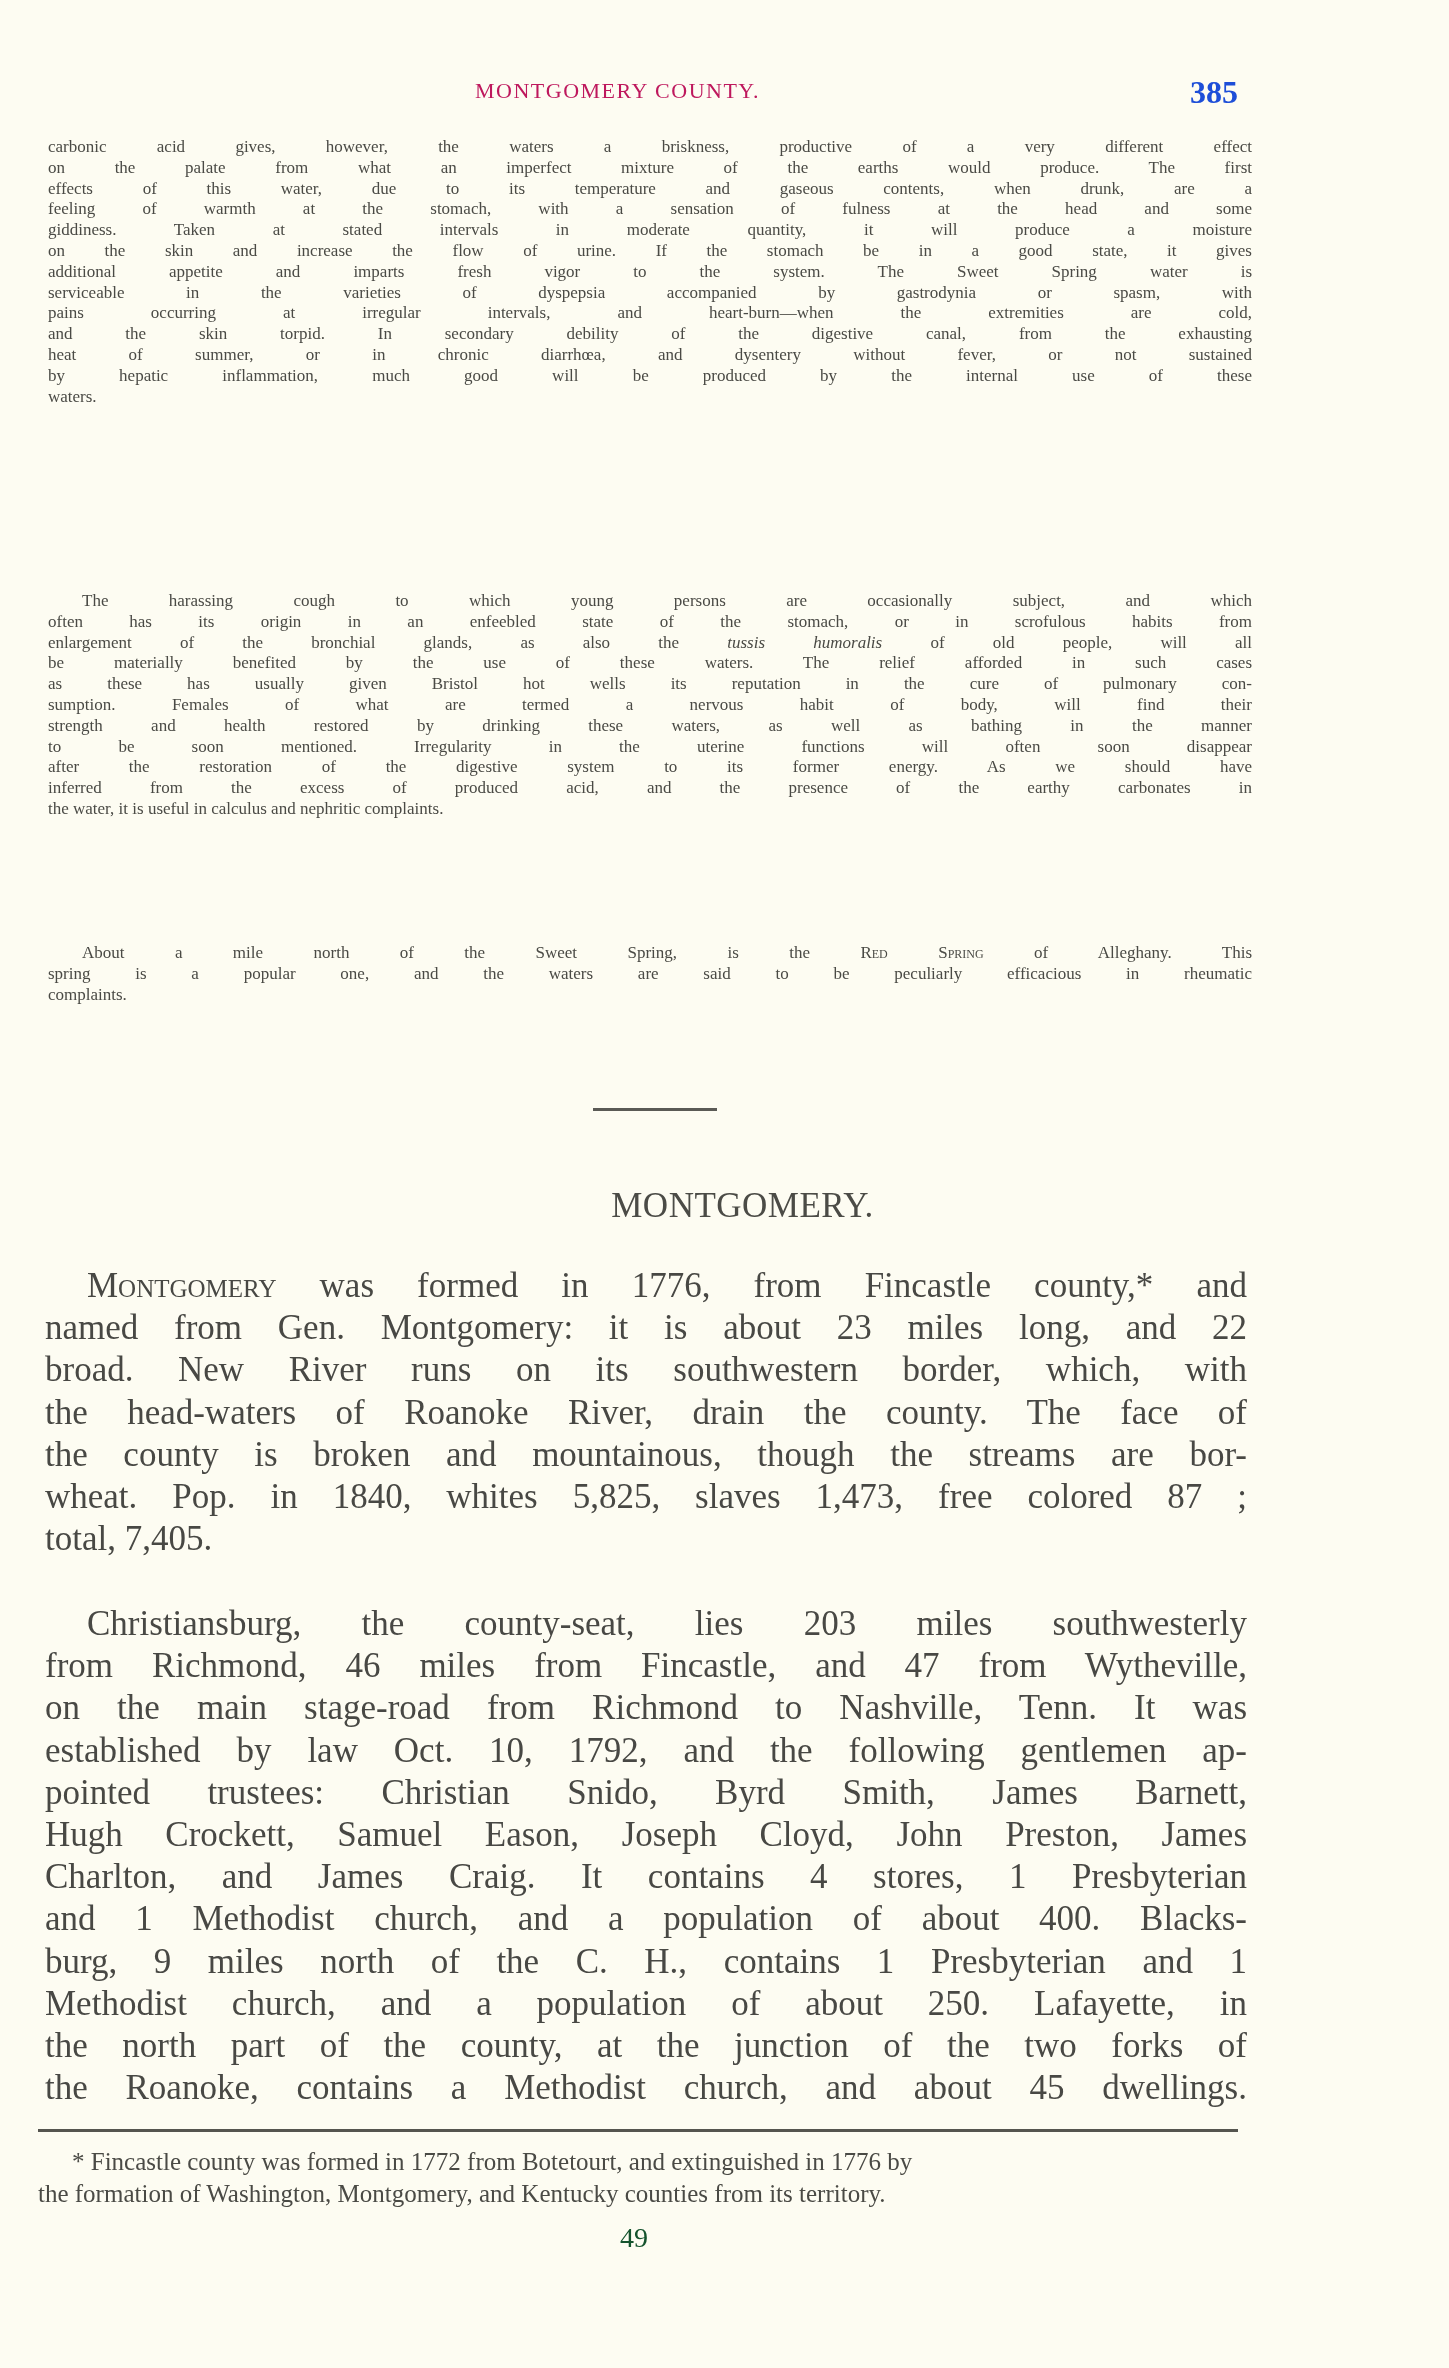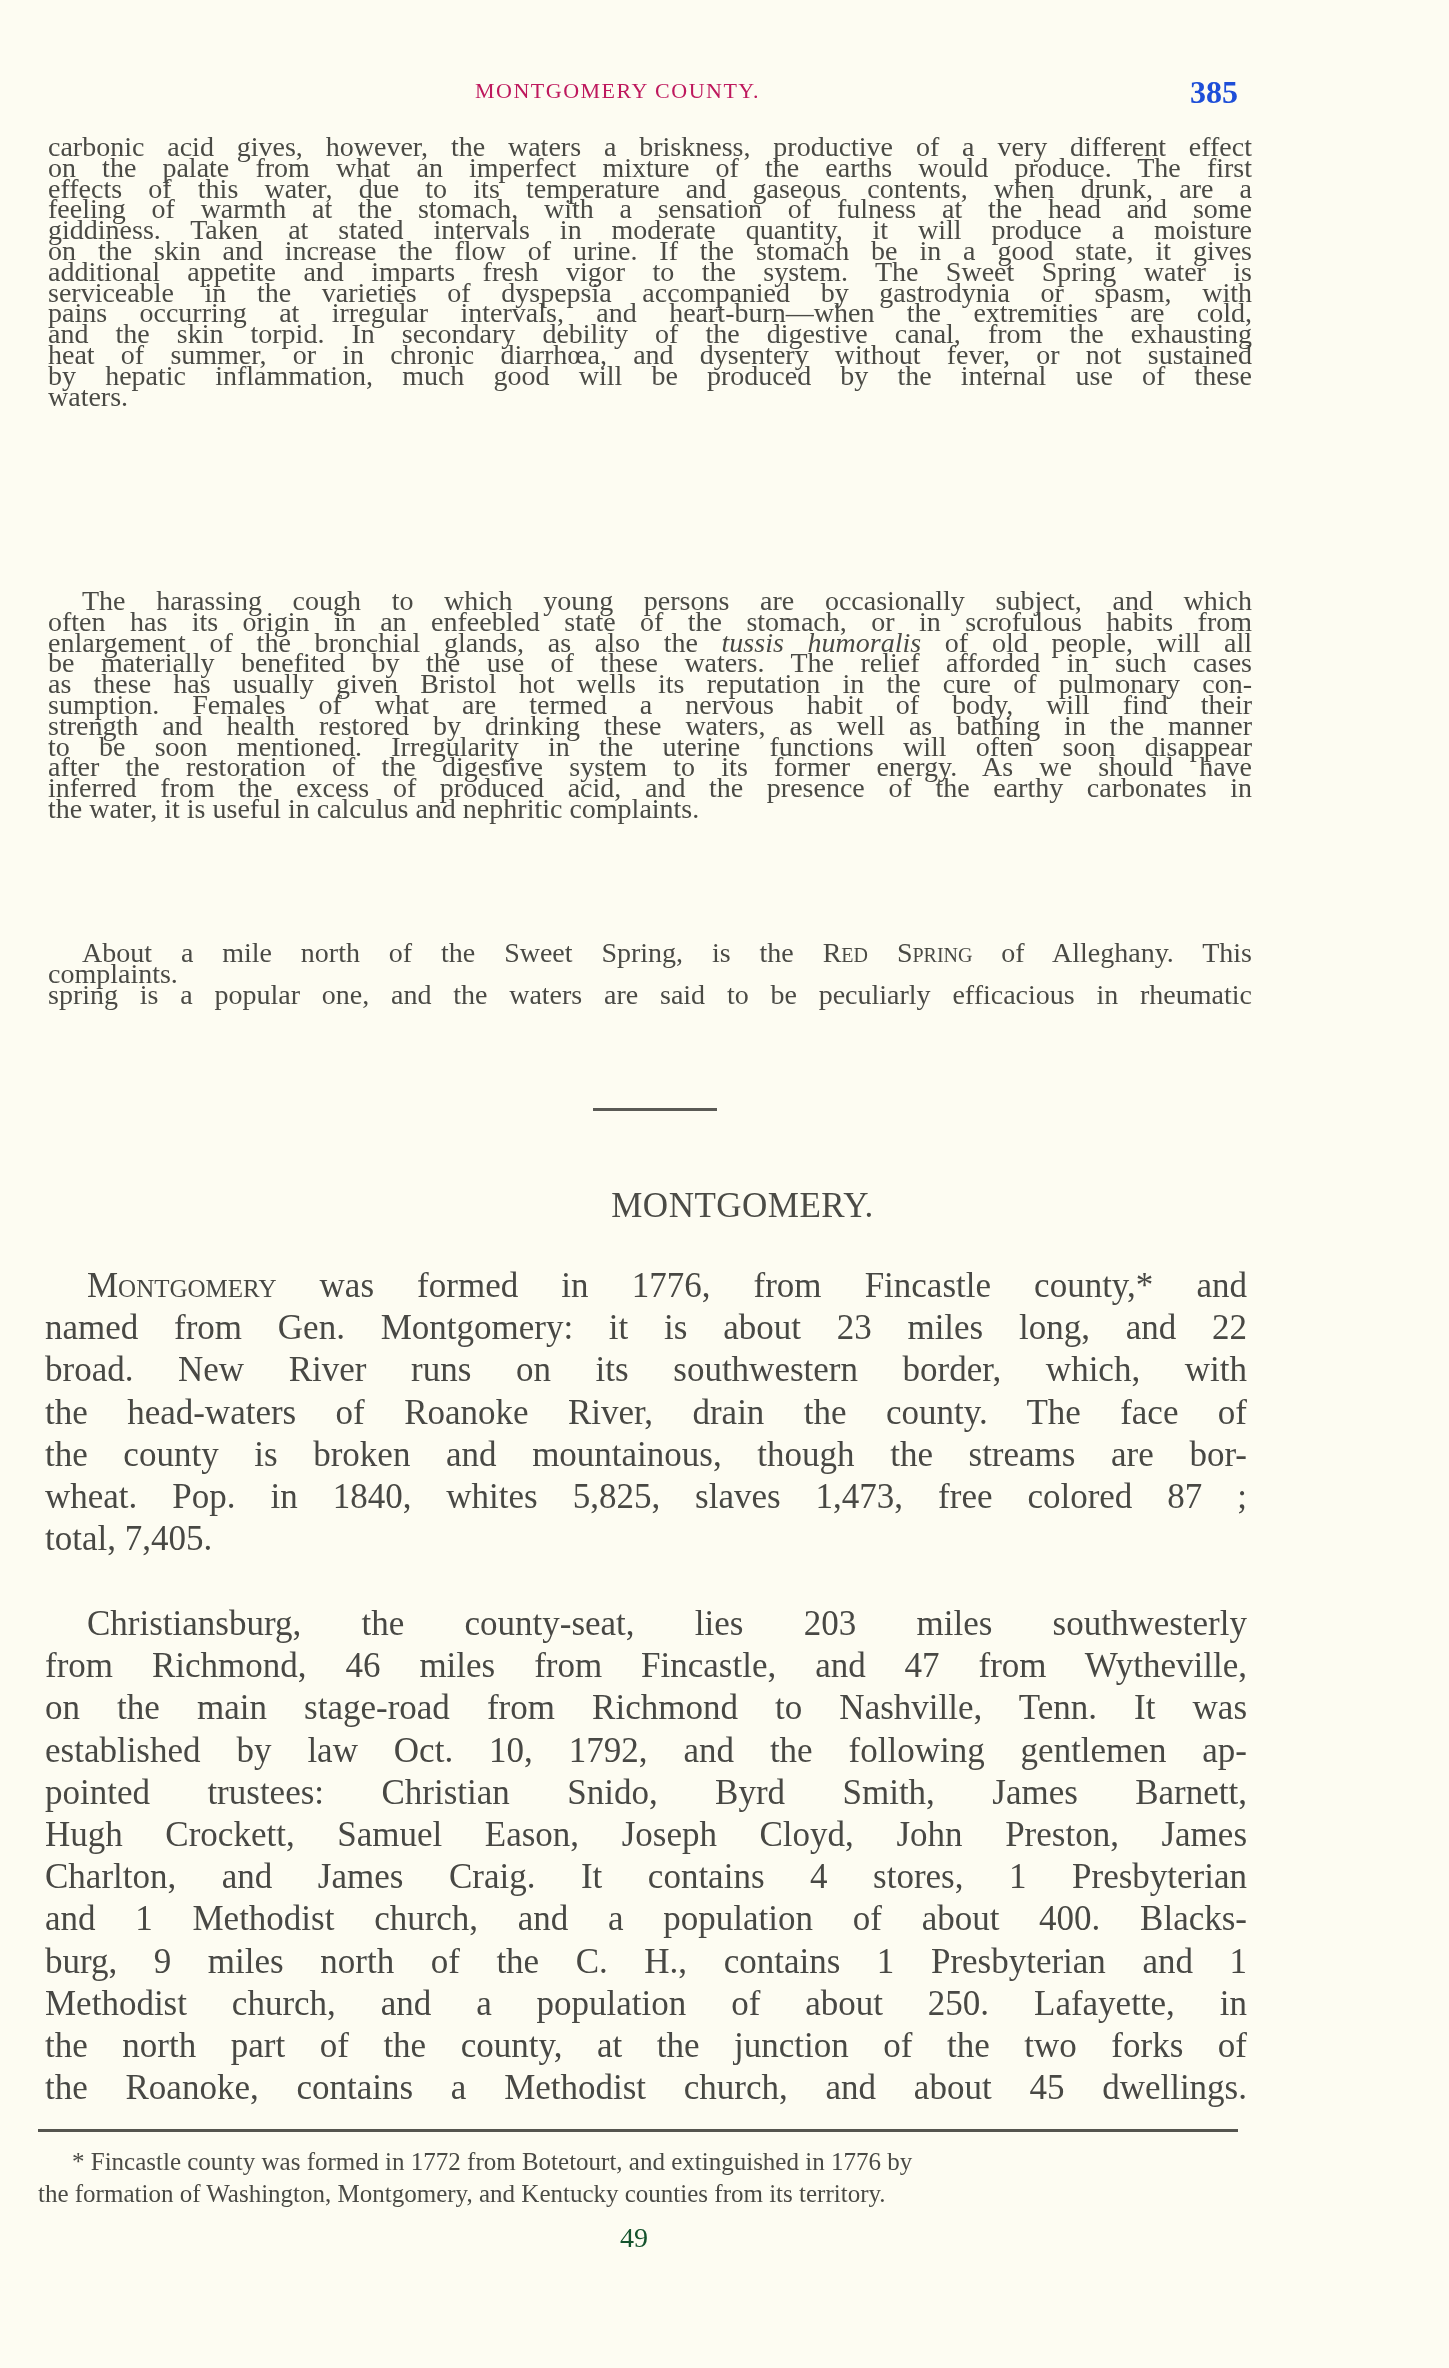--- a/index.html
+++ b/index.html
@@ -18,21 +18,21 @@
   .running-title {
     position: absolute; left: 475px; top: 0;
     font-size: 22px; letter-spacing: 1.5px; color: #be185d;
   }
   .page-number {
     position: absolute; left: 1190px; top: -4px;
     font-size: 32px; font-weight: bold; color: #1d4ed8;
   }
   .small-block {
     position: absolute; left: 48px; width: 1204px;
-    font-size: 28px; line-height: 20.8px; color: #4a4a45;
+    font-size: 17px; line-height: 20.8px; color: #4a4a45;
   }
   .small-block .line {
     display: block; white-space: nowrap; text-align: justify; text-align-last: justify;
     height: 20.8px; transform-origin: left top;
   }
   .small-block .line.last { text-align-last: left; }
   .indent { padding-left: 34px; box-sizing: border-box; }
   .sc { font-variant: small-caps; }
   .it { font-style: italic; }
   .rule-short {
@@ -103,22 +103,22 @@
     <span class="line">sumption. Females of what are termed a nervous habit of body, will find their</span>
     <span class="line">strength and health restored by drinking these waters, as well as bathing in the manner</span>
     <span class="line">to be soon mentioned. Irregularity in the uterine functions will often soon disappear</span>
     <span class="line">after the restoration of the digestive system to its former energy. As we should have</span>
     <span class="line">inferred from the excess of produced acid, and the presence of the earthy carbonates in</span>
     <span class="line last">the water, it is useful in calculus and nephritic complaints.</span>
   </div>
 
   <div class="small-block" style="top:943px;">
     <span class="line indent"><span>About a mile north of the Sweet Spring, is the </span><span class="sc">Red Spring</span><span> of Alleghany. This</span></span>
+    <span class="line">spring is a popular one, and the waters are said to be peculiarly efficacious in rheumatic</span>
     <span class="line last">complaints.</span>
-    <span class="line">spring is a popular one, and the waters are said to be peculiarly efficacious in rheumatic</span>
   </div>
 
   <div class="rule-short"></div>
 
   <div class="section-heading">MONTGOMERY.</div>
 
   <div class="big-block" style="top:1265px;">
     <span class="line indent"><span class="sc">Montgomery</span><span> was formed in 1776, from Fincastle county,* and</span></span>
     <span class="line">named from Gen. Montgomery: it is about 23 miles long, and 22</span>
     <span class="line">broad. New River runs on its southwestern border, which, with</span>

